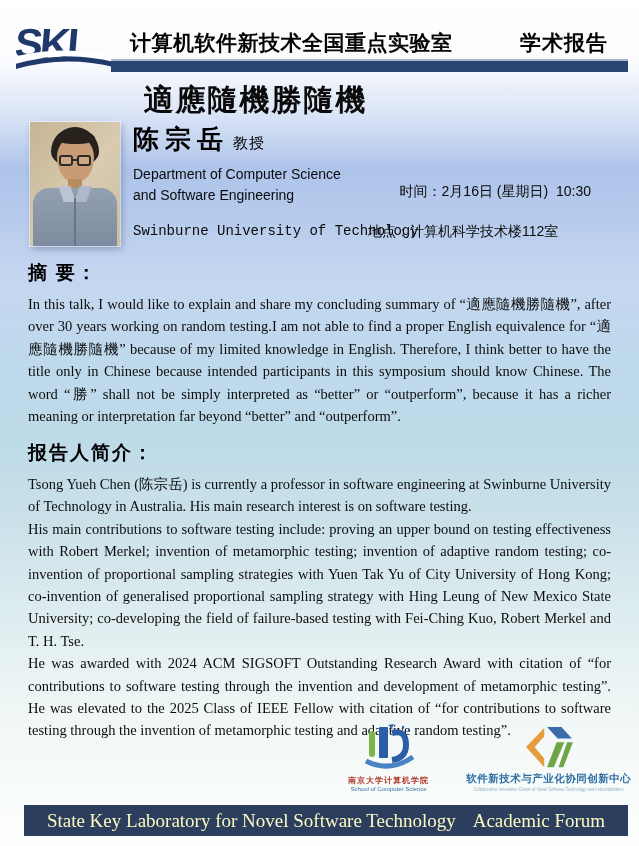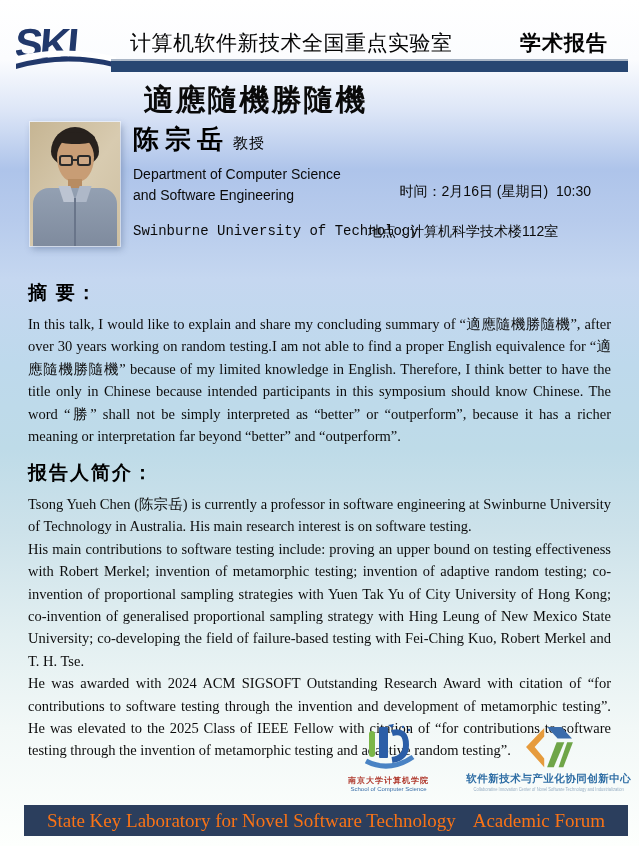--- a/index.html
+++ b/index.html
@@ -13,21 +13,21 @@
       #b7cbec 26%, #c5d7f0 33%, #bed9ec 43%, #bedbe8 53%,
       #cde2ea 63%, #e2eff1 75%, #f2f8f7 86%, #fdfffd 100%);
   }
 
   
   .header { position:absolute; top:0; left:0; width:639px; height:80px; }
   .skl-logo { position:absolute; left:16px; top:20px; width:100px; height:52px; }
   .lab-name {
     position:absolute; left:130px; top:29px;
     font-family:"Liberation Sans", sans-serif;
-    font-size:21px; font-weight:400; color:#050505; letter-spacing:0.5px;
+    font-size:21px; font-weight:700; color:#050505; letter-spacing:0.5px;
     white-space:nowrap;
   }
   .report-type {
     position:absolute; right:31px; top:29px;
     font-family:"Liberation Sans", sans-serif;
     font-size:21px; font-weight:700; color:#050505; letter-spacing:1px;
     white-space:nowrap;
   }
   .header-bar {
     position:absolute; left:111px; right:11px; top:59px; height:13px;
@@ -99,21 +99,21 @@
     font-family:"Liberation Sans", sans-serif; font-size:14px; color:#0a0a0a;
     white-space:nowrap;
   }
 
   
   .section { position:absolute; left:28px; width:583px; }
   .section-abstract { top:260px; }
   .section-bio { top:440px; }
   .section-heading {
     font-size:19px; font-weight:700; letter-spacing:2px; color:#000;
-    font-family:"Liberation Serif", serif; margin-bottom:7px;margin-top:20px;
+    font-family:"Liberation Serif", serif; margin-bottom:7px;
   }
   .section p {
     font-size:14.5px; line-height:22.4px; color:#0d0d0d;
     text-align:justify; font-family:"Liberation Serif", serif;
   }
 
   
   .logos {
     position:absolute; top:724px; left:348px;
     display:flex; align-items:flex-end; gap:28px;
@@ -126,21 +126,21 @@
   .logo-cn-blue { font-family:"Liberation Sans", sans-serif; font-size:10.5px; font-weight:700;
     color:#2e6da4; letter-spacing:0.5px; margin-top:2px; white-space:nowrap; }
   .logo-en-tiny { font-family:"Liberation Sans", sans-serif; font-size:5px;
     color:#9ab0c4; white-space:nowrap; transform:scaleX(0.82); transform-origin:center; }
 
   
   .footer-bar {
     position:absolute; left:24px; right:11px; top:805px; height:31px;
     background:#2b3e5d;
     display:flex; align-items:center; justify-content:center; gap:17px;
-    color:#f97316; font-family:"Liberation Serif", serif; font-size:19px;
+    color:#fef9c3; font-family:"Liberation Serif", serif; font-size:19px;
     white-space:nowrap;
   }
 </style>
 </head>
 <body>
 
 <div class="header">
   <div class="skl-logo">
     <svg viewBox="0 0 100 52" width="100" height="52" aria-hidden="true">
       <text x="1" y="38" font-family="'Liberation Sans',sans-serif" font-size="42" font-weight="900" letter-spacing="-3" fill="#21386b" transform="skewX(-5)">SKL</text>

